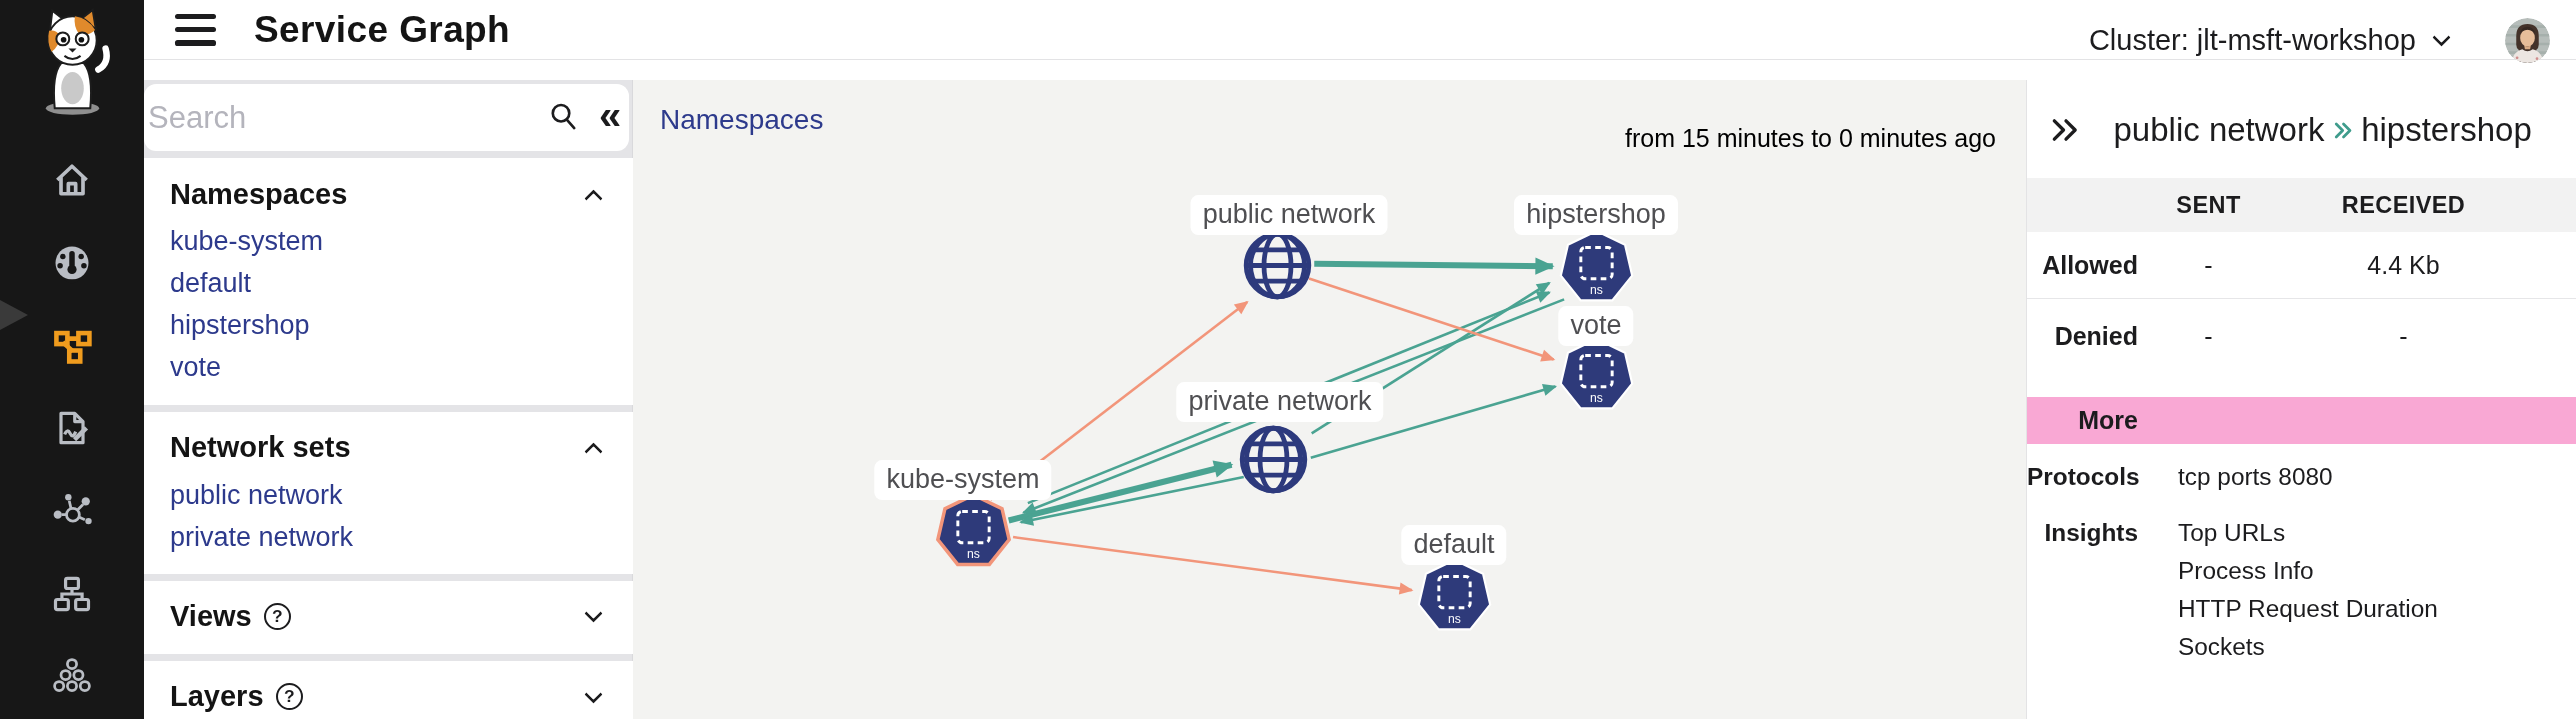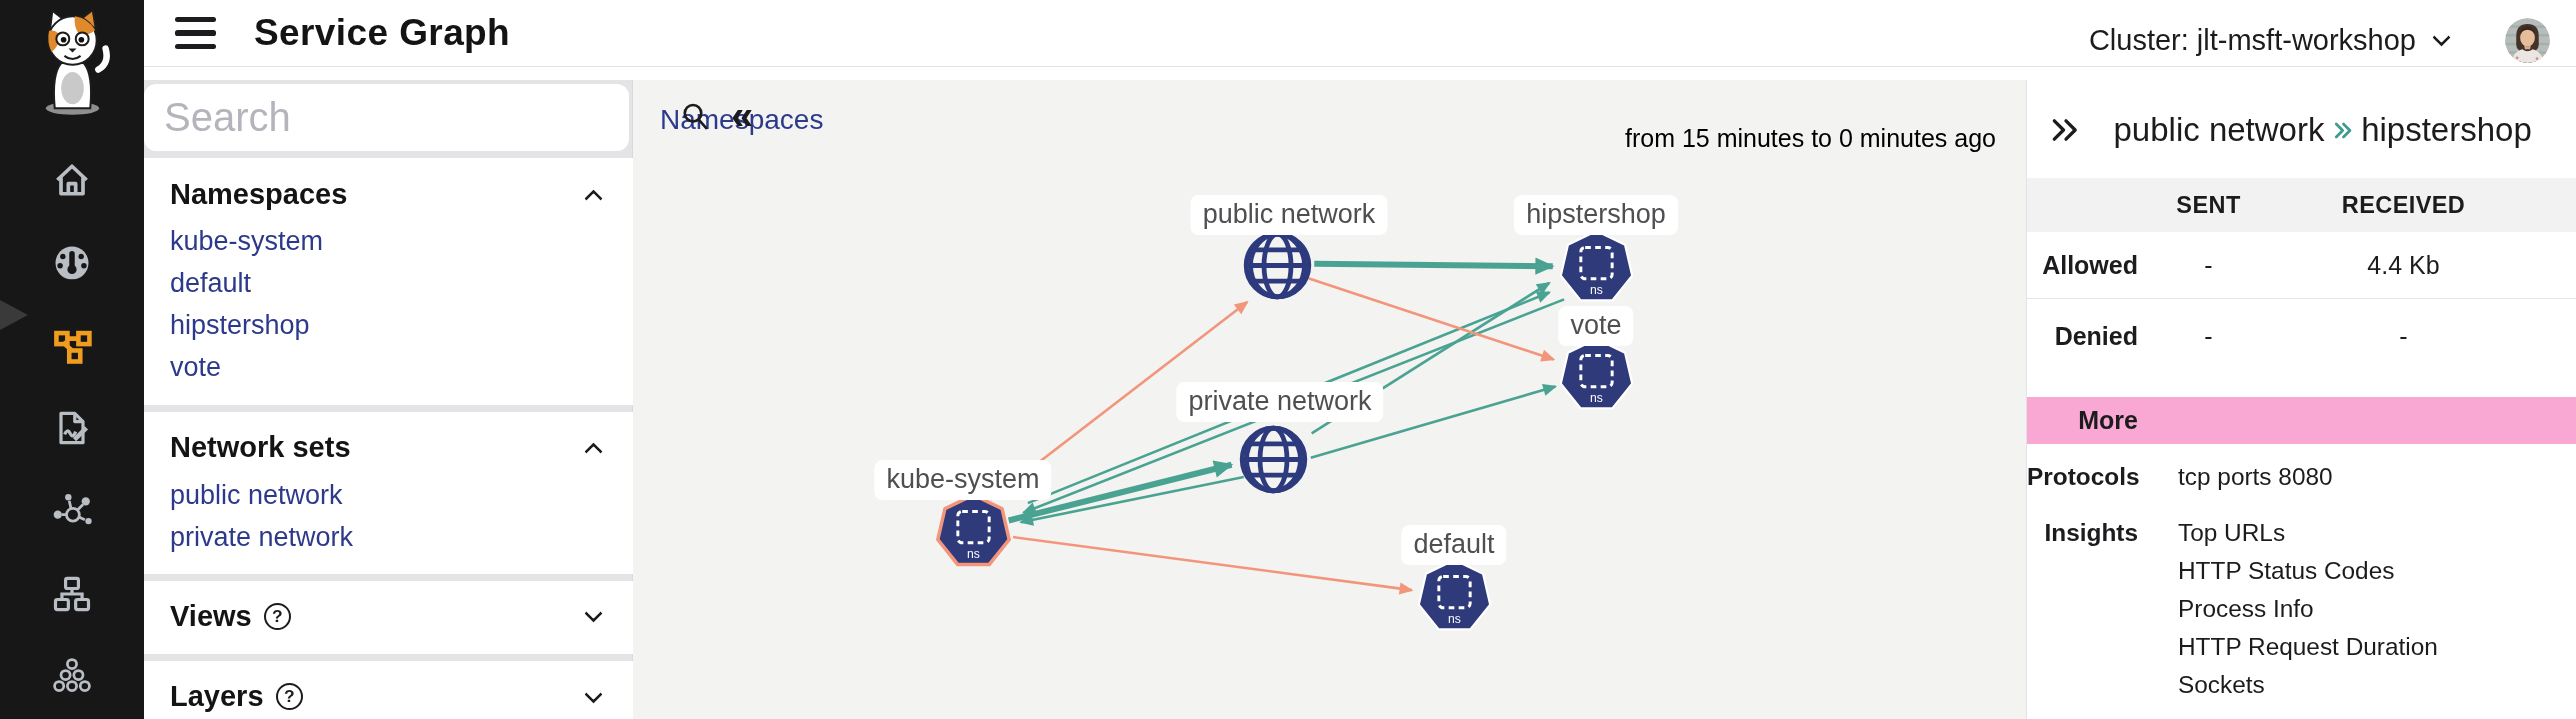--- a/index.html
+++ b/index.html
@@ -8,39 +8,39 @@
   #app { position:relative; width:2576px; height:719px; }
 
   
   .rail { position:absolute; left:0; top:0; width:144px; height:719px; background:#171717; z-index:5; }
   .rail-logo { position:absolute; top:5.2px; left:0; width:144px; display:flex; justify-content:center; }
   .rail-item { position:absolute; left:0; width:144px; height:52px; display:flex; justify-content:center; align-items:center; cursor:pointer; }
   .rail-fold { position:absolute; left:0; top:300px; width:0; height:0;
                border-left:28px solid #3a3a3a; border-top:15.7px solid transparent; border-bottom:15.7px solid transparent; }
 
   
-  .topbar { position:absolute; left:144px; top:0; width:2432px; height:67px; background:#fff;
+  .topbar { position:absolute; left:144px; top:0; width:2432px; height:60px; background:#fff;
             border-bottom:1.7px solid #e3e3e5; display:flex; align-items:center; padding-left:31px; z-index:4; }
   .hamburger { width:41px; height:32px; display:flex; flex-direction:column; justify-content:space-between; cursor:pointer; }
   .hamburger span { display:block; height:5.2px; border-radius:2.6px; background:#1c1c1e; }
   .app-title { margin-left:38px; font-size:37px; font-weight:700; letter-spacing:0.4px; color:#141414; }
   .topbar-right { position:absolute; right:0; top:0; height:80px; display:flex; align-items:center; padding-right:26px; }
   .cluster-label { font-size:29px; color:#1c1c1e; }
   .chev { display:inline-block; width:13px; height:13px; border-left:3.5px solid #1c1c1e; border-bottom:3.5px solid #1c1c1e; border-radius:0.9px; }
   .chev.down { transform:rotate(-45deg); }
   .chev.up { transform:rotate(135deg); }
   .cluster-chev { margin-left:19px; margin-top:-5.2px; }
   .avatar { margin-left:57px; width:45px; height:45px; border-radius:50%; overflow:hidden; cursor:pointer; }
 
   
   .panel { position:absolute; left:144px; top:80px; width:489px; height:639px; background:#e4e4e7;
            border-right:1.7px solid #d9d9dc; z-index:3; }
   .search-card { position:relative; margin-top:4.4px; width:485px; height:67px; background:#fff; border-radius:12.2px;
                  display:flex; align-items:center; }
-  .search-input { flex:1; border:none; outline:none; font-size:40px; padding-left:20px; color:#b91c1c;
+  .search-input { flex:1; border:none; outline:none; font-size:31px; padding-left:4px; color:#b91c1c;
                   font-family:"Liberation Sans", sans-serif; background:transparent; }
   .search-input::placeholder { color:#b4b4bc; }
   .search-icons { display:flex; align-items:center; gap:19px; padding-right:26px; }
   .collapse-btn { font-size:40px; font-weight:700; color:#1c1c1e; line-height:1; cursor:pointer; margin-top:-5.2px; }
   .panel-card { width:489px; background:#fff; margin-top:7px; padding:12.2px 0 15.7px 0; }
   .panel-head { display:flex; align-items:center; padding:7px 33px 5.2px 26px; cursor:pointer; }
   .panel-head .title { font-size:29px; font-weight:700; color:#141414; }
   .panel-head .spacer { flex:1; }
   .help-badge { width:27px; height:27px; border:2.6px solid #1c1c1e; border-radius:50%; margin-left:12.2px;
                 display:inline-flex; align-items:center; justify-content:center; font-size:17.4px; font-weight:700; color:#1c1c1e; }
@@ -421,21 +421,20 @@
       <span></span>
     </div>
     <div class="mrow protocols">
       <span class="lab">Protocols</span>
       <span class="val">tcp ports 8080</span>
     </div>
     <div class="mrow insights">
       <span class="lab">Insights</span>
       <ul class="val" id="insights-list">
           <li>Top URLs</li>
-          <li>HTTP Status Codes</li>
           <li>Process Info</li>
           <li>HTTP Request Duration</li>
           <li>Sockets</li>
         </ul>
     </div>
   </aside>
 
 </div>
 
 

